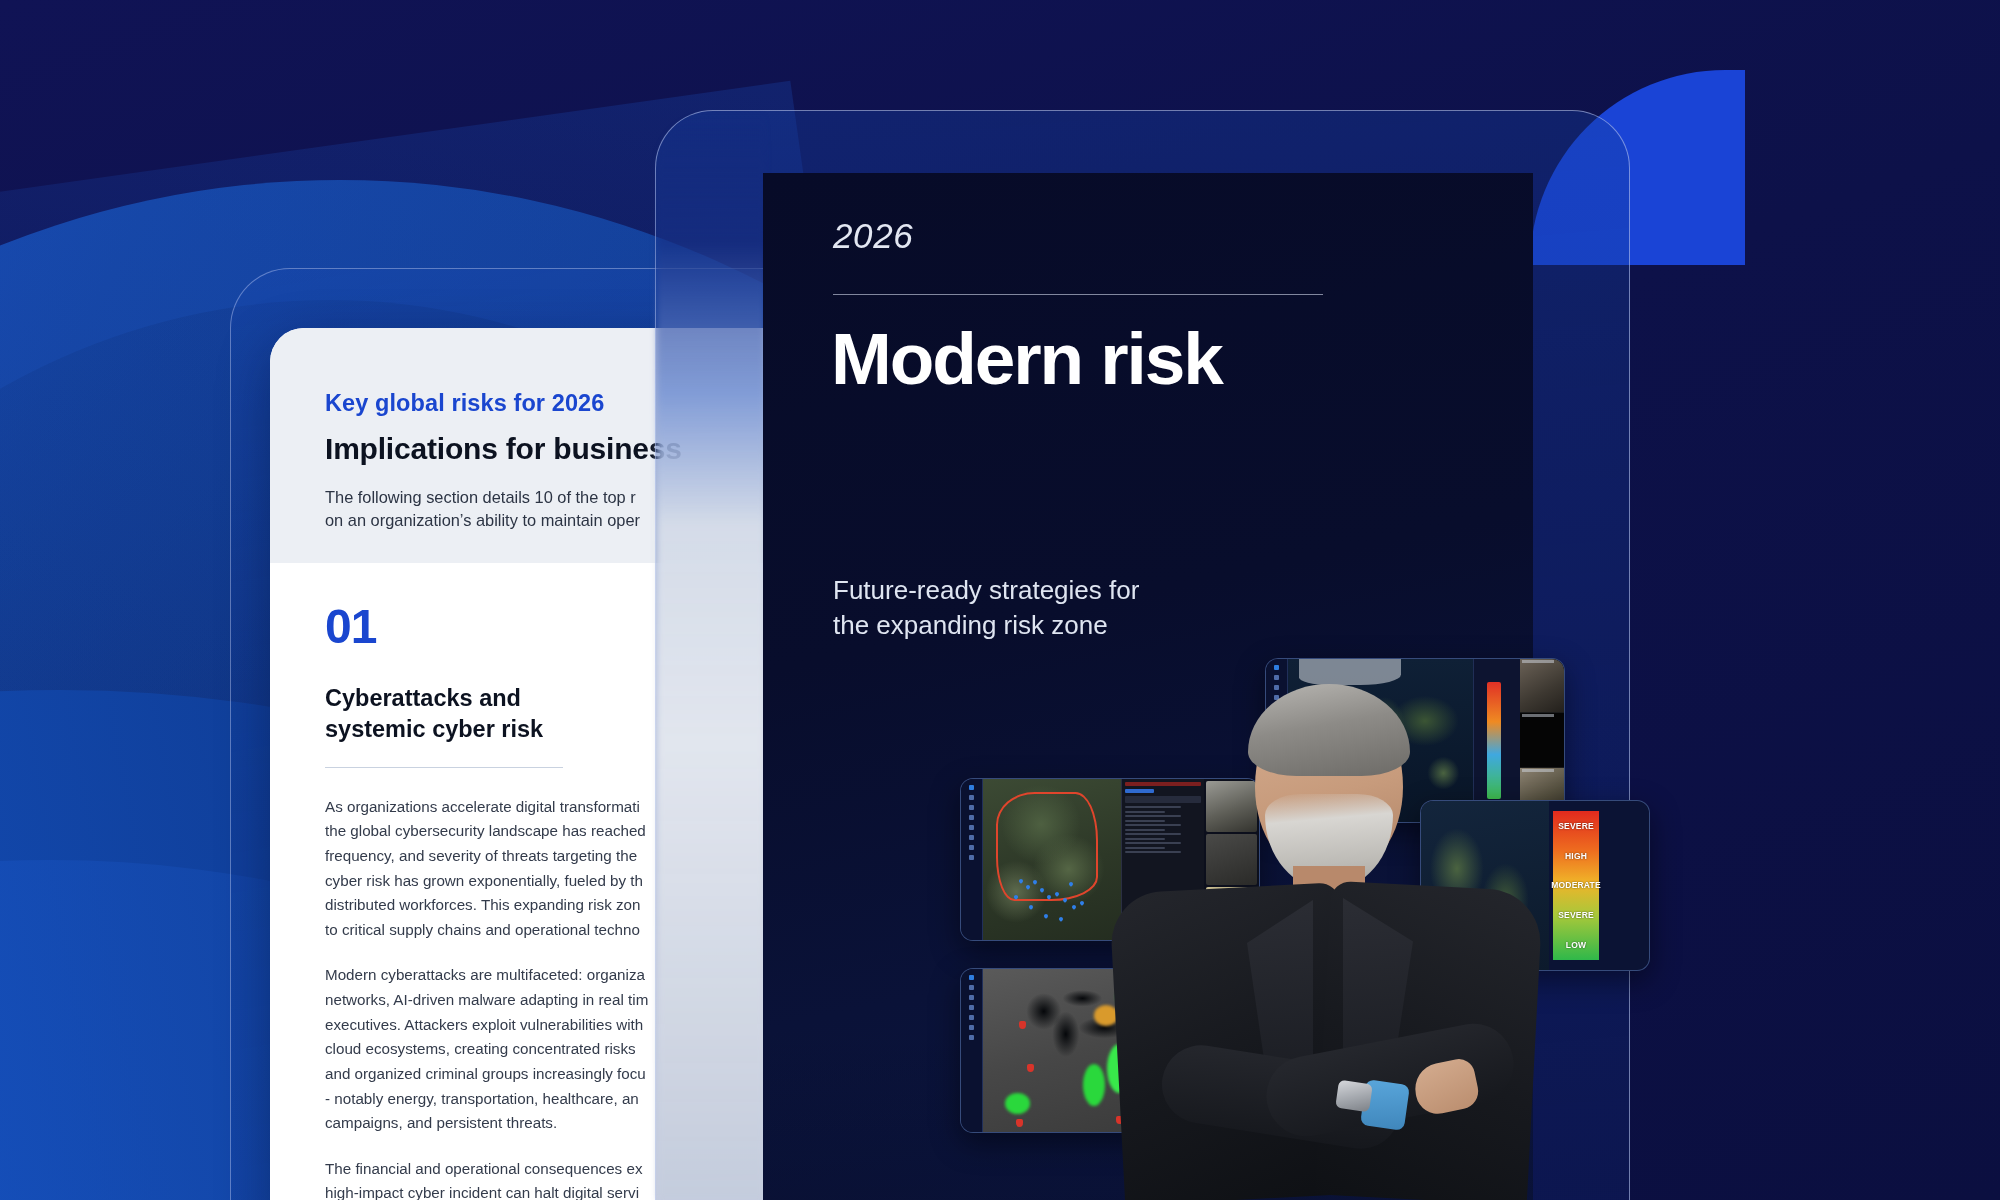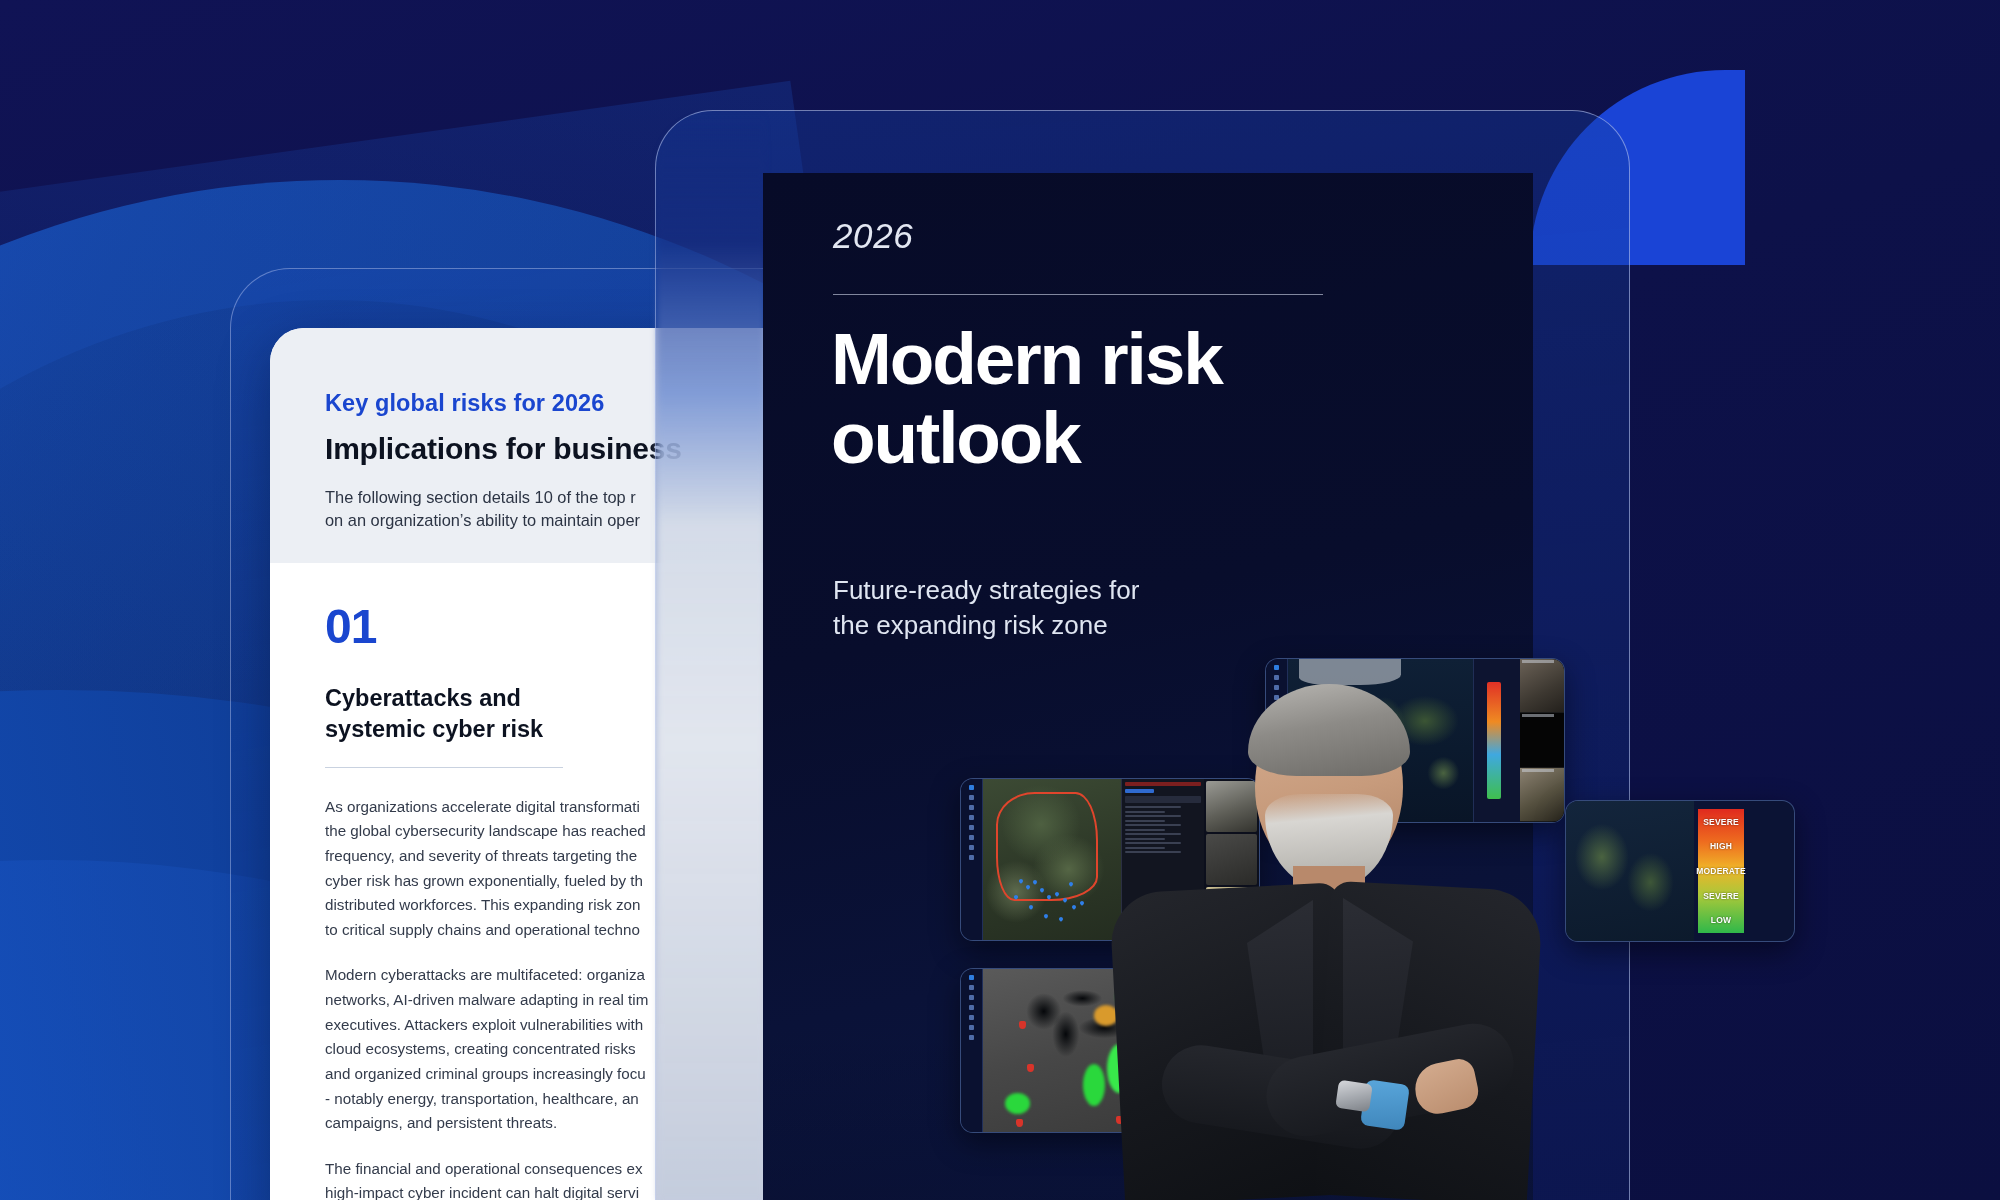--- a/index.html
+++ b/index.html
@@ -218,21 +218,21 @@
     position:absolute; left:84%; top:0; width:16%; height:100%;
     background:#000; display:flex; flex-direction:column;
   }
   .vthumb { flex:1; border-bottom:1px solid #1a1a1a; position:relative; }
   .vthumb.a { background:linear-gradient(150deg,#6b6257 0%,#3d3831 60%,#23201c 100%); }
   .vthumb.b { background:#050505; }
   .vthumb.c { background:linear-gradient(150deg,#8c8272 0%,#55503f 55%,#2b281f 100%); }
   .vthumb-lbl { position:absolute; left:2px; top:1px; height:3px; width:72%; background:rgba(210,215,225,0.5); }
 
   
-  .d-legend { left:1565px; top:800px; width:230px; height:142px;text-decoration:underline; }
+  .d-legend { left:1420px; top:800px; width:230px; height:171px;text-decoration:underline; }
   .legend-map {
     position:absolute; left:0; top:0; width:56%; height:100%;
     background:
       radial-gradient(ellipse 30% 34% at 28% 40%,#4a6340 0%,transparent 70%),
       radial-gradient(ellipse 26% 30% at 66% 58%,#3e5738 0%,transparent 70%),
       linear-gradient(170deg,#13253c 0%,#0c1a2c 100%);
   }
   .legend-strip {
     position:absolute; left:58%; top:6%; width:20%; height:88%;
     background:linear-gradient(to bottom,#e02a1e 0%,#ee6b1f 26%,#f0b429 48%,#a8c83a 70%,#2fb84a 100%);
@@ -448,21 +448,20 @@
 </div>
 
 <div class="tablet-front"></div>
 <div class="tablet-edge"></div>
 
 <div class="cover">
   <div class="cover-year">2026</div>
   <div class="cover-rule"></div>
   <div class="cover-title">
     <div>Modern risk</div>
-    <div>outlook</div>
   </div>
   <div class="cover-sub">
     <div>Future-ready strategies for</div>
     <div>the expanding risk zone</div>
   </div>
   <div class="cover-veil"></div>
 </div>
 
 <div class="dash d-world">
   <div class="dash-rail">

